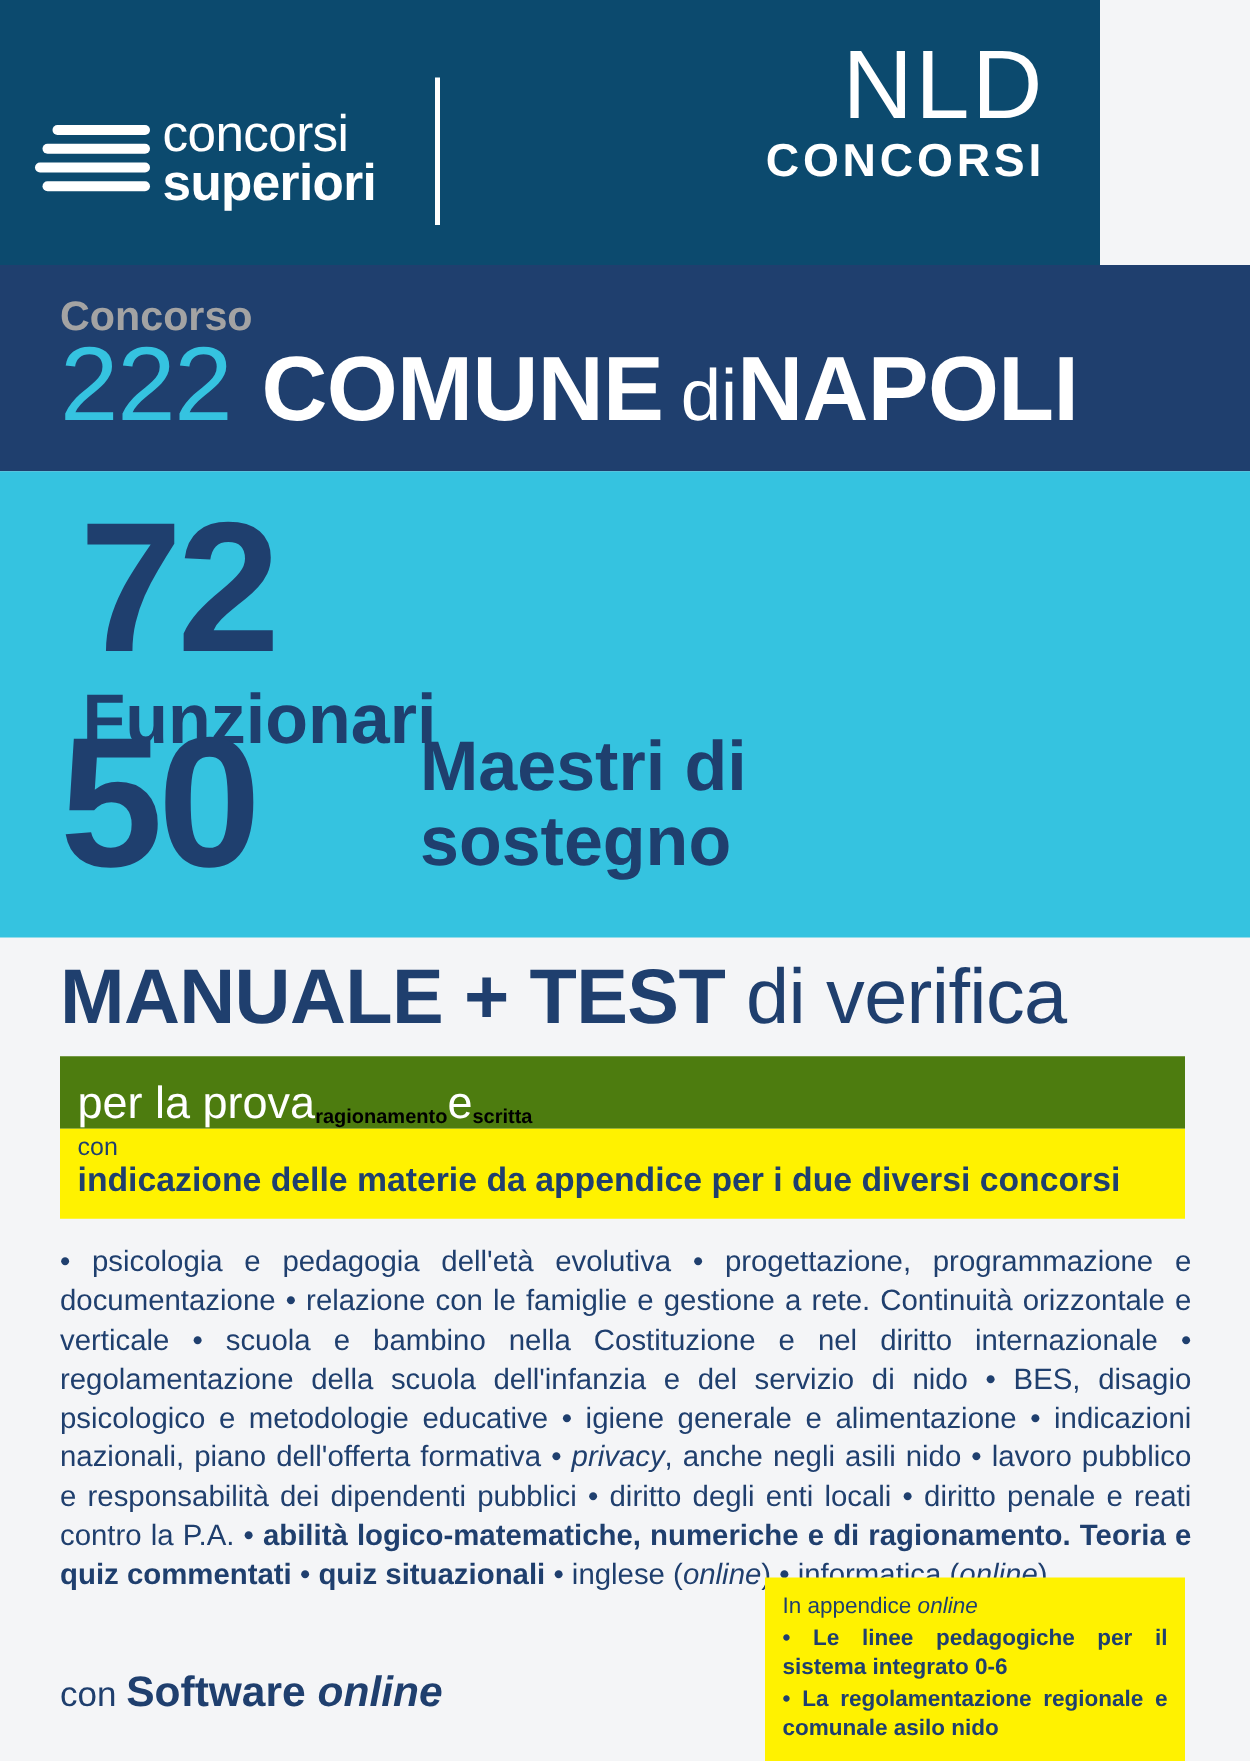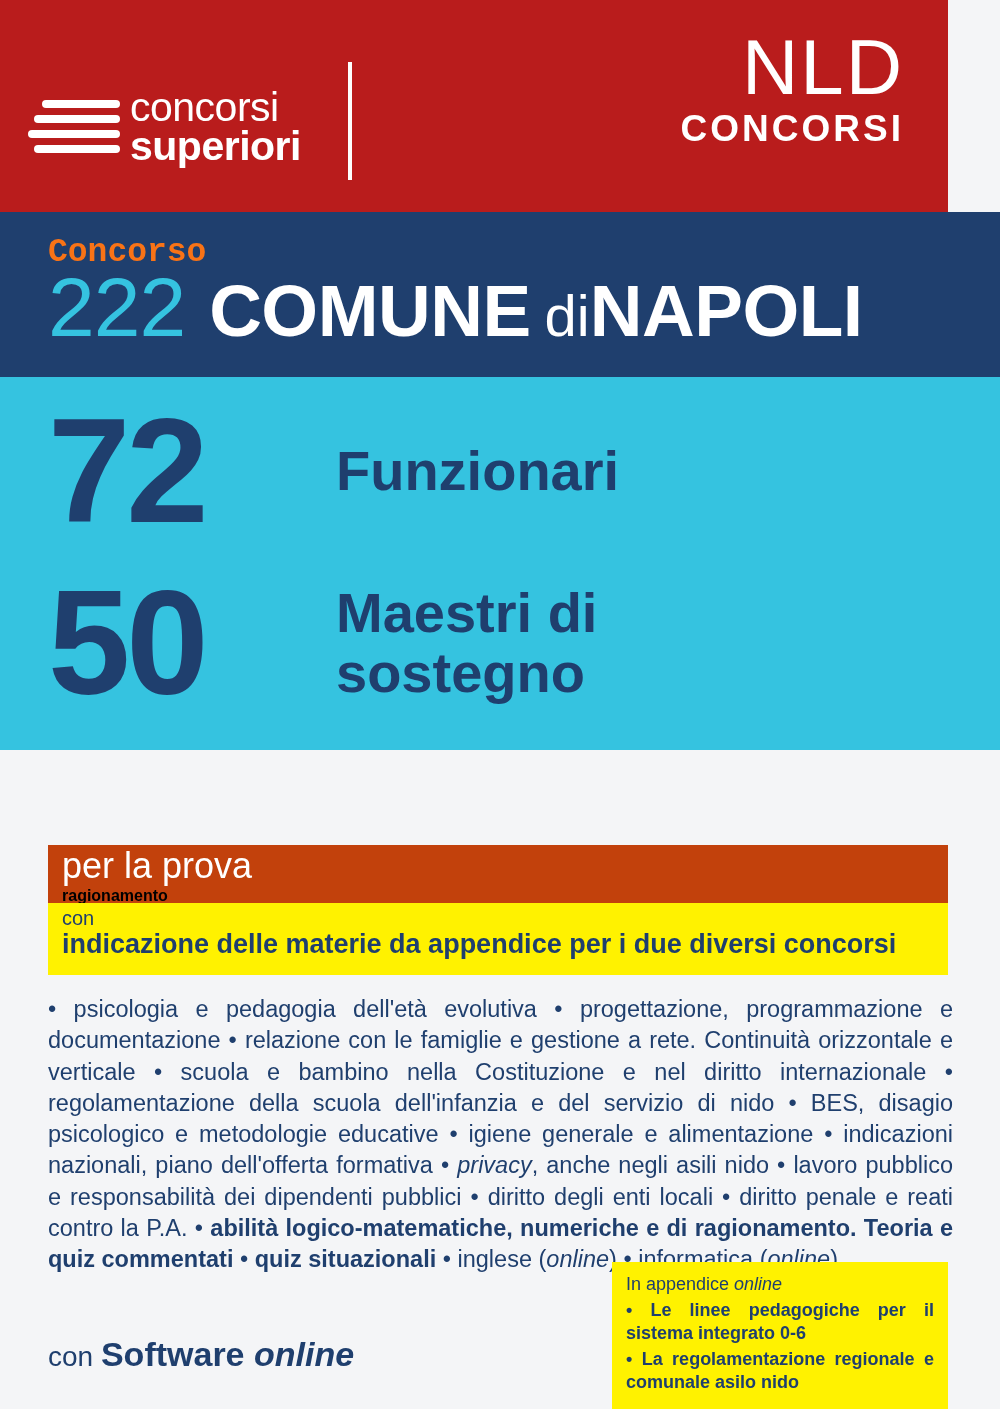--- a/index.html
+++ b/index.html
@@ -14,23 +14,23 @@
     width: 1000px;
     height: 1409px;
     overflow: hidden;
     background: #f4f5f7;
   }
 
   
   .header {
     position: absolute;
     left: 0; top: 0;
-    width: 948px;
+    width: 880px;
     height: 212px;
-    background: #b91c1c;
+    background: #0c4a6e;
   }
   .brand-left {
     position: absolute;
     left: 28px; top: 88px;
     display: flex;
     align-items: center;
   }
   .book-lines {
     width: 92px;
     height: 62px;
@@ -99,22 +99,21 @@
     left: 0; top: 212px;
     width: 1000px;
     height: 165px;
     background: #1f3f6e;
   }
   .concorso-word {
     position: absolute;
     left: 48px; top: 22px;
     font-size: 33px;
     font-weight: 700;
-    color: #f97316;
-    font-family: Liberation Mono, monospace;
+    color: #a3a3a3;
   }
   .title-row {
     position: absolute;
     left: 48px; top: 56px;
     display: flex;
     align-items: baseline;
   }
   .n222 {
     font-size: 84px;
     font-weight: 400;
@@ -148,21 +147,21 @@
     left: 0; top: 377px;
     width: 1000px;
     height: 373px;
     background: #35c3e0;
   }
   .role {
     position: absolute;
     display: flex;
     align-items: center;
   }
-  .role-1 { left: 48px; top: 20px; }
+  .role-1 { left: 48px; top: 20px; flex-direction: column; }
   .role-2 { left: 48px; top: 192px; }
   .role-num {
     font-size: 148px;
     font-weight: 700;
     color: #1f3f6e;
     line-height: 1;
     letter-spacing: -4px;
     width: 270px;
   }
   .role-label {
@@ -192,25 +191,24 @@
     color: #1f3f6e;
     letter-spacing: -0.5px;
   }
 
   
   .subbar {
     position: absolute;
     left: 48px; top: 845px;
     width: 900px;
     height: 58px;
-    background: #c2410c;
-    display: flex;
-    align-items: flex-start;
+    background: #4d7c0f;
+    display: flex;
+    align-items: flex-end;
     padding-left: 14px;
-    flex-direction: column;
   }
   .subbar span {
     font-size: 36px;
     color: #ffffff;
     font-weight: 400;
   }
   .subbar b { font-weight: 700; }
 
   
   .yellowbar {
@@ -345,20 +343,23 @@
     <div class="role role-2">
       <div class="role-num">50</div>
       <div class="role-label">
         <div>Maestri di</div>
         <div>sostegno</div>
       </div>
     </div>
 
   </div>
 
+  <div class="manuale-row">
+    <span class="manuale-strong">MANUALE + TEST</span><span class="manuale-light"> di verifica</span>
+  </div>
 
   <div class="subbar">
     <span>per la prova </span>
       <b>ragionamento</b>
       <span> e </span>
       <b>scritta</b>
   </div>
 
   <div class="yellowbar">
     <div class="con">con</div>

